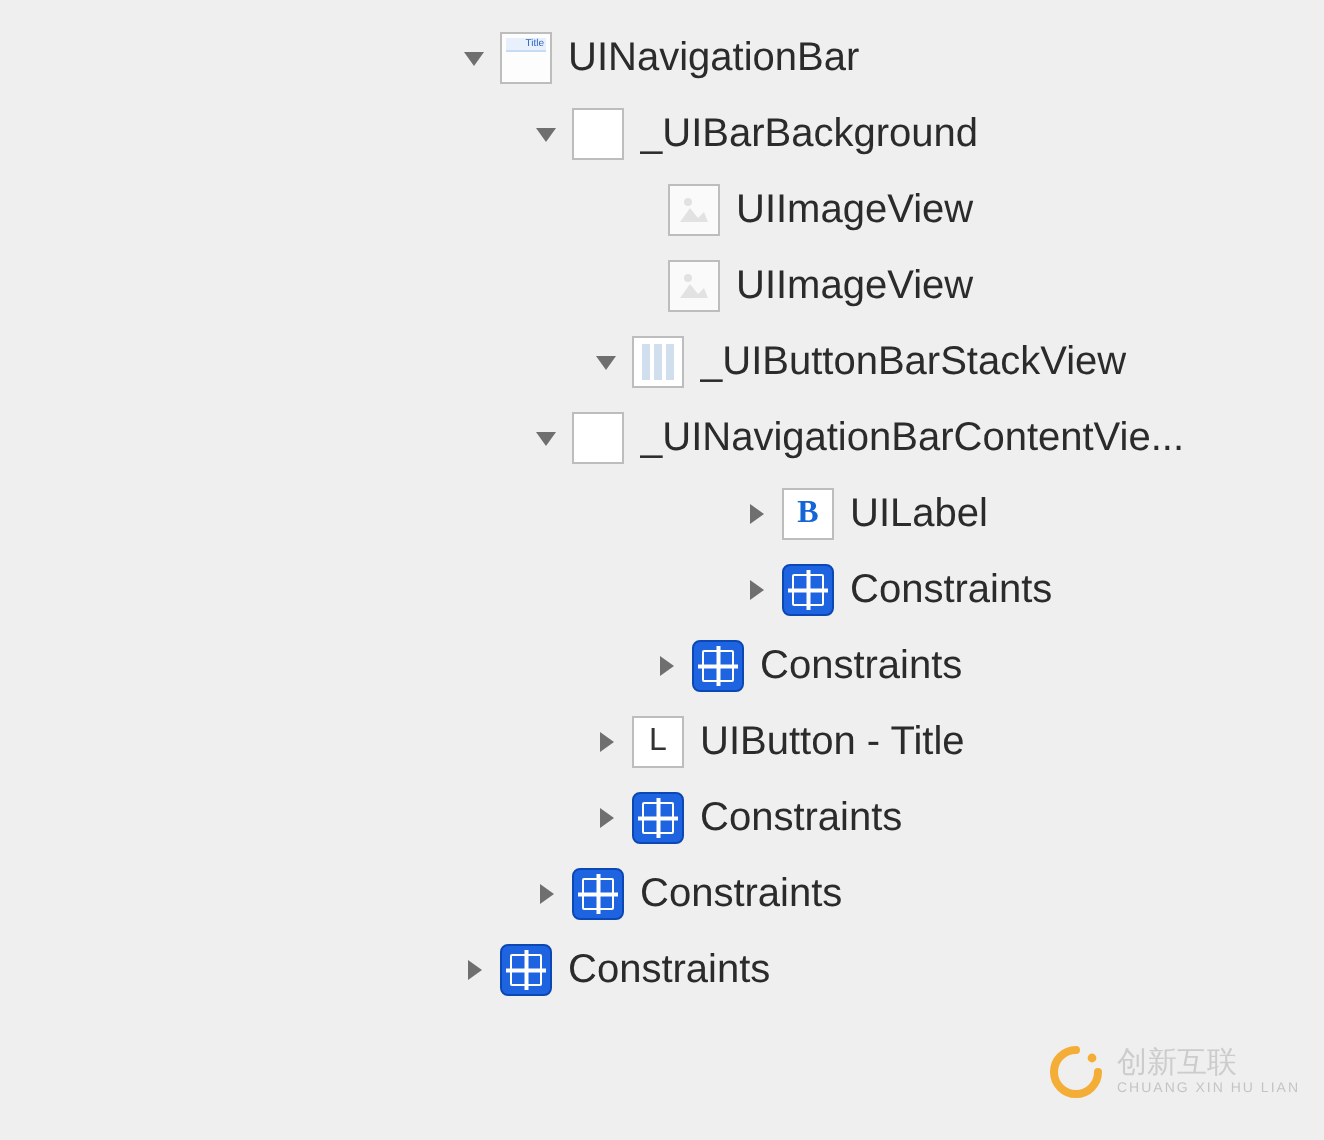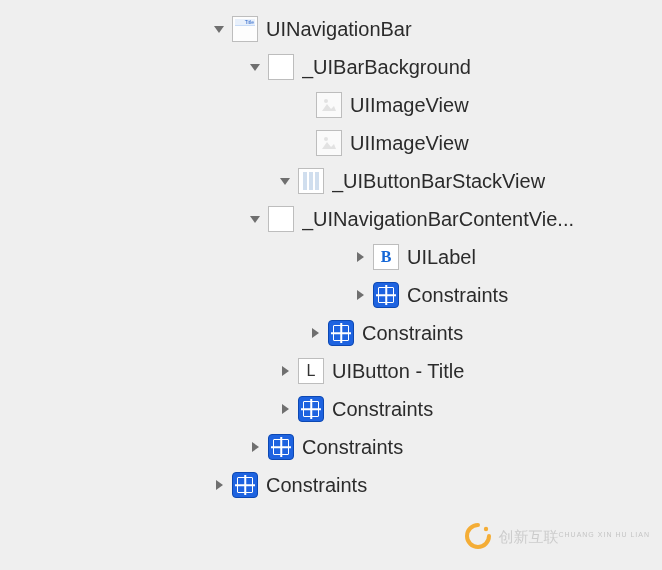--- a/index.html
+++ b/index.html
@@ -8,20 +8,21 @@
     width: 662px; height: 570px;
     background: #efefef;
     font-family: -apple-system, "Helvetica Neue", Arial, sans-serif;
     font-size: 20px;
     color: #2b2b2b;
     overflow: hidden;
   }
   .tree {
     padding-top: 10px;
     padding-bottom: 10px;
+    padding-left: 18px;
   }
   .row {
     display: flex;
     align-items: center;
     height: 38px;
     white-space: nowrap;
     overflow: hidden;
     text-overflow: ellipsis;
   }
   .disclosure {
@@ -133,21 +134,21 @@
     display: flex;
     align-items: center;
     gap: 6px;
     opacity: 0.9;
   }
   .watermark .logo {
     width: 28px; height: 28px;
     position: relative;
   }
   .watermark .text {
-    display: flex; flex-direction: row; line-height: 1;
+    display: flex; flex-direction: column; line-height: 1;
   }
   .watermark .zh { font-size: 15px; color: #c9c9c9; font-weight: 500; }
   .watermark .py { font-size: 7px; color: #c0c0c0; letter-spacing: 1px; margin-top: 2px;}
 </style>
 </head>
 <body>
 
 <div class="tree">
 
   <div class="row" style="padding-left:212px">

